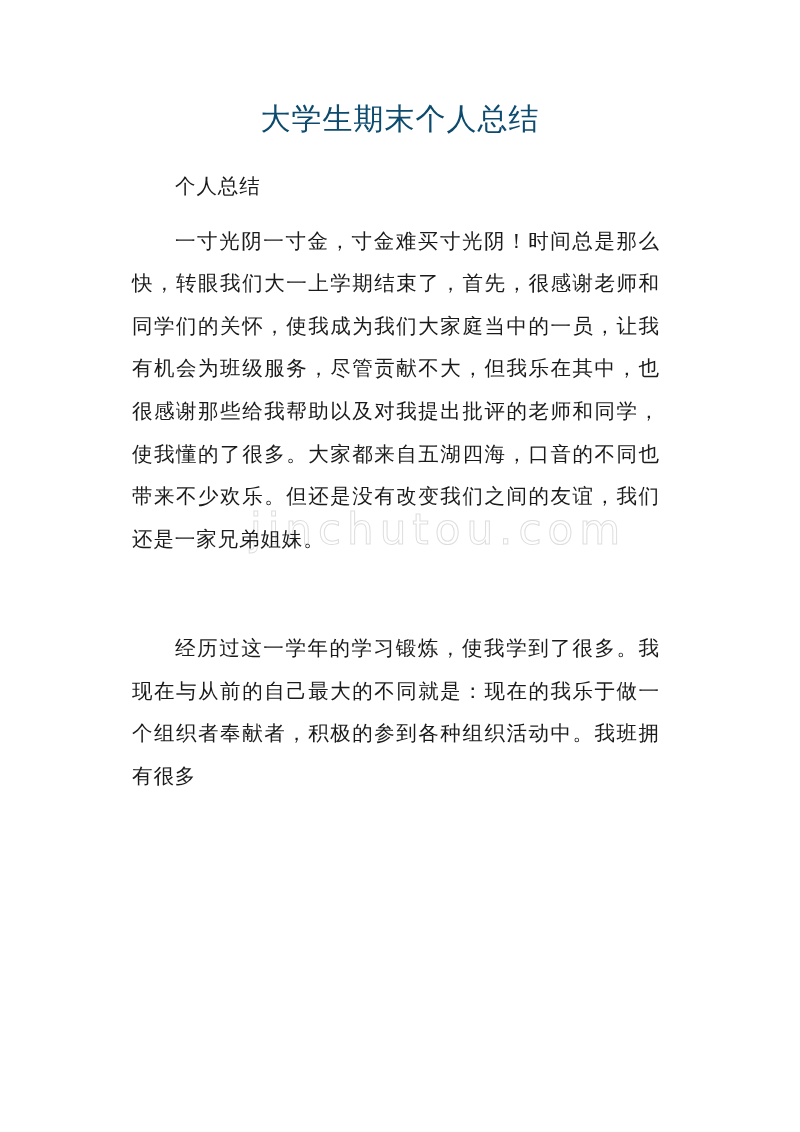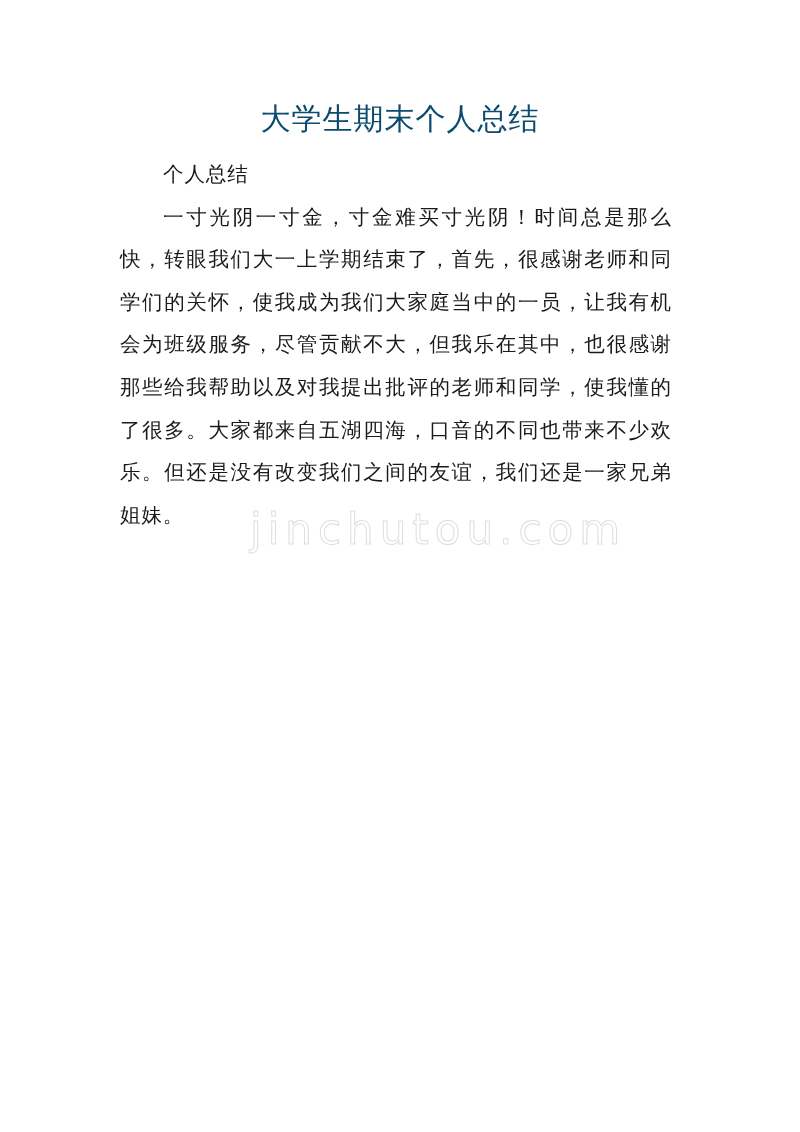--- a/index.html
+++ b/index.html
@@ -40,21 +40,21 @@
       position: absolute;
       left: 120px;
       top: 153px;
       width: 552px;
       font-size: 20.5px;
       line-height: 42.6px;
       letter-spacing: 0.9px;
       color: #1a1a1a;
     }
     .para {
-      margin: 0;
+      margin: 12px;
       text-indent: 43px;
       text-align: justify;
       word-break: break-all;
     }
     .para.subheading {
       text-indent: 43px;
     }
     .blank-line {
       height: 42.6px;
     }
@@ -82,15 +82,16 @@
   <h1 class="title">大学生期末个人总结</h1>
 
   <div class="body-text">
     <p class="para subheading">个人总结</p>
 
     <p class="para">一寸光阴一寸金，寸金难买寸光阴！时间总是那么快，转眼我们大一上学期结束了，首先，很感谢老师和同学们的关怀，使我成为我们大家庭当中的一员，让我有机会为班级服务，尽管贡献不大，但我乐在其中，也很感谢那些给我帮助以及对我提出批评的老师和同学，使我懂的了很多。大家都来自五湖四海，口音的不同也带来不少欢乐。但还是没有改变我们之间的友谊，我们还是一家兄弟姐妹。</p>
 
     <div class="blank-line"></div>
 
 
+    <p class="para">经历过这一学年的学习锻炼，使我学到了很多。我现在与从前的自己最大的不同就是：现在的我乐于做一个组织者奉献者，积极的参到各种组织活动中。我班拥有很多</p>
   </div>
 
 </div>
 
 </body></html>

